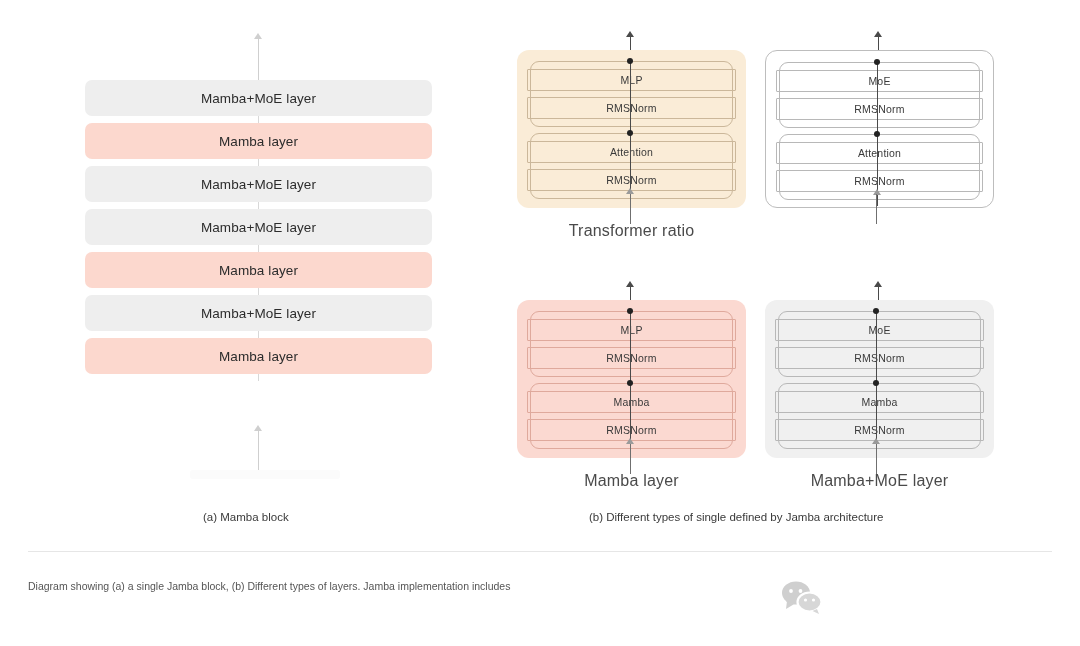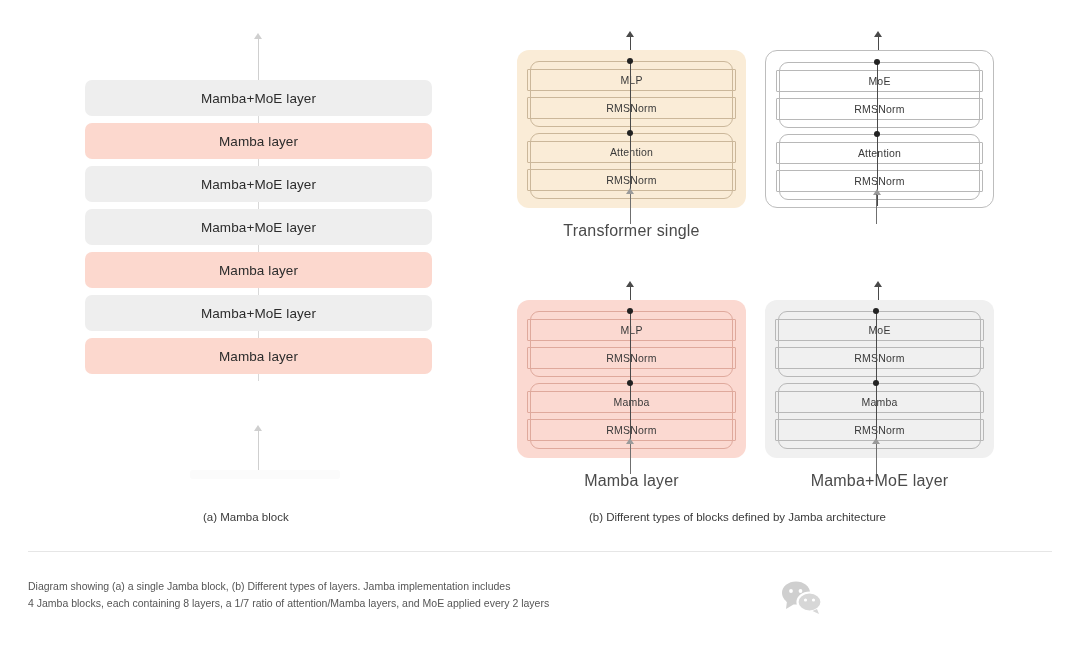--- a/index.html
+++ b/index.html
@@ -178,21 +178,21 @@
           <span>RMSNorm</span>
         </div>
 
       <div class="spine" style="left:112.5px;top:11px;height:72px;"></div>
       <div class="spine" style="left:112.5px;top:83px;height:72px;"></div>
       <div class="dot" style="left:110px;top:8px;"></div>
       <div class="dot" style="left:110px;top:80px;"></div>
       <div class="up-head soft" style="left:109px;top:138px;"></div>
     </div>
     <div class="spine light" style="left:112.5px;top:144px;height:30px;"></div>
-    <div class="panel-label" style="top:172px;">Transformer single</div>
+    <div class="panel-label" style="top:172px;">Transformer ratio</div>
   </div>
 
   <div class="panel-wrap" style="left:765px;top:50px;width:229px;height:205px;">
     <div class="arrow-head up-head" style="left:109px;top:-19px;"></div>
     <div class="spine" style="left:112.5px;top:-14px;height:44px;"></div>
 
     <div class="panel outline" style="width:229px;height:158px;">
       <div class="sub gray" style="top:11px;height:66px;"></div>
       <div class="cell gray" style="top:19px;">
           <span>MoE</span>
@@ -270,26 +270,25 @@
       <div class="spine" style="left:110.5px;top:11px;height:72px;"></div>
       <div class="spine" style="left:110.5px;top:83px;height:72px;"></div>
       <div class="dot" style="left:108px;top:8px;"></div>
       <div class="dot" style="left:108px;top:80px;"></div>
       <div class="up-head soft" style="left:107px;top:138px;"></div>
     </div>
     <div class="spine light" style="left:110.5px;top:144px;height:30px;"></div>
     <div class="panel-label" style="top:172px;">Mamba+MoE layer</div>
   </div>
 
-  <div class="sub-caption" style="left:589px;top:511px;">(b) Different types of blocks defined by Jamba architecture</div>
+  <div class="sub-caption" style="left:589px;top:511px;">(b) Different types of single defined by Jamba architecture</div>
 
   <div class="divider"></div>
   <div class="footnote">
     <div>Diagram showing (a) a single Jamba block, (b) Different types of layers. Jamba implementation includes</div>
-    <div>4 Jamba blocks, each containing 8 layers, a 1/7 ratio of attention/Mamba layers, and MoE applied every 2 layers</div>
   </div>
 
   <div id="watermark">
     <span>
       <svg width="44" height="34" viewBox="0 0 44 34" aria-hidden="true">
         <ellipse cx="16" cy="13" rx="14" ry="11.5" fill="#cfcfcf"></ellipse>
         <path d="M7 21 L6 29 L13.5 24.5 Z" fill="#cfcfcf"></path>
         <ellipse cx="29.5" cy="22" rx="12" ry="9.5" fill="#d7d7d7" stroke="#ffffff" stroke-width="2.2"></ellipse>
         <path d="M37 29 L39 34 L32.5 31 Z" fill="#d7d7d7"></path>
         <circle cx="11" cy="11" r="1.9" fill="#ffffff"></circle>

